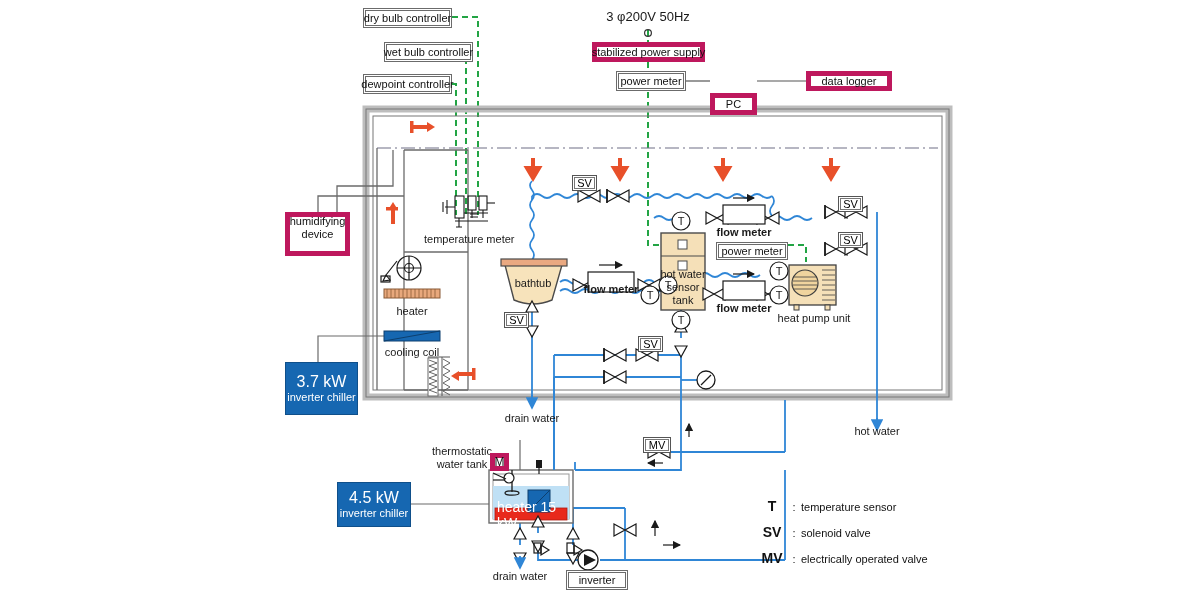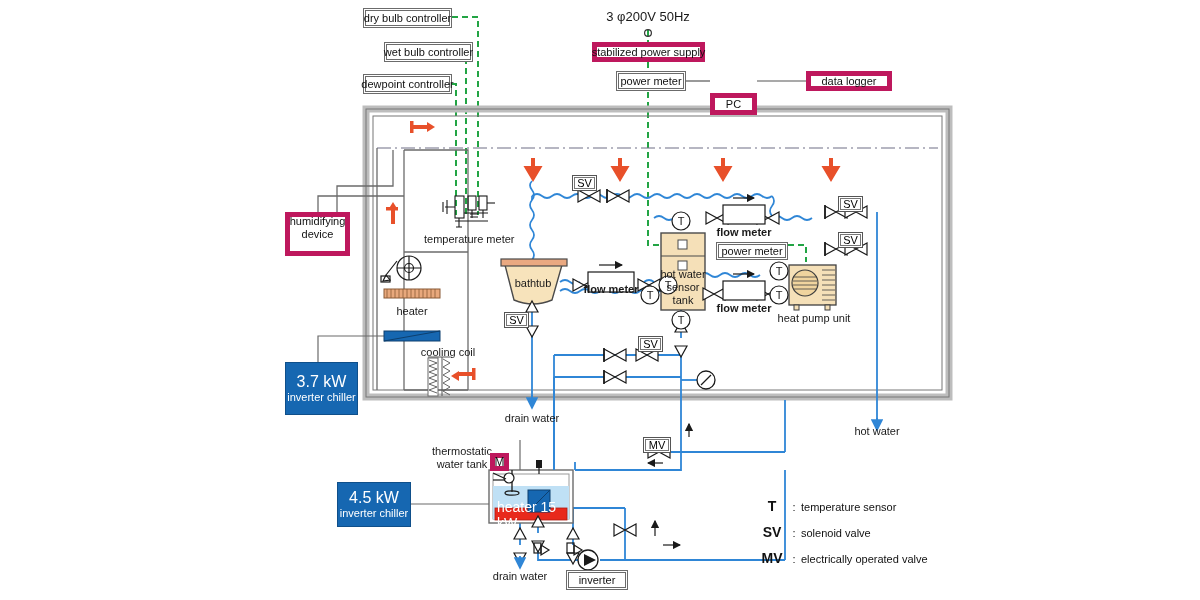--- a/index.html
+++ b/index.html
@@ -403,21 +403,21 @@
   <div class="box" style="left:806px;top:71px;width:86px;height:20px;">
     <span>data logger</span>
   </div>
 
   <div class="box" style="left:285px;top:212px;width:65px;height:44px;flex-direction:column;line-height:1.2;">
     <span style="margin-top:-12px;">humidifying</span>
     <span>device</span>
   </div>
 
   <div class="lbl c" style="left:382px;top:305px;width:60px;">heater</div>
-  <div class="lbl c" style="left:372px;top:346px;width:80px;padding-left:36px;">cooling coil</div>
+  <div class="lbl c" style="left:372px;top:346px;width:80px;">cooling coil</div>
   <div class="lbl c" style="left:424px;top:233px;width:90px;">temperature meter</div>
 
   <div class="chiller" style="left:285px;top:362px;width:73px;height:53px;">
     <span class="kw">3.7 kW</span>
     <span class="sub">inverter chiller</span>
   </div>
   <div class="chiller" style="left:337px;top:482px;width:74px;height:45px;">
     <span class="kw">4.5 kW</span>
     <span class="sub">inverter chiller</span>
   </div>

